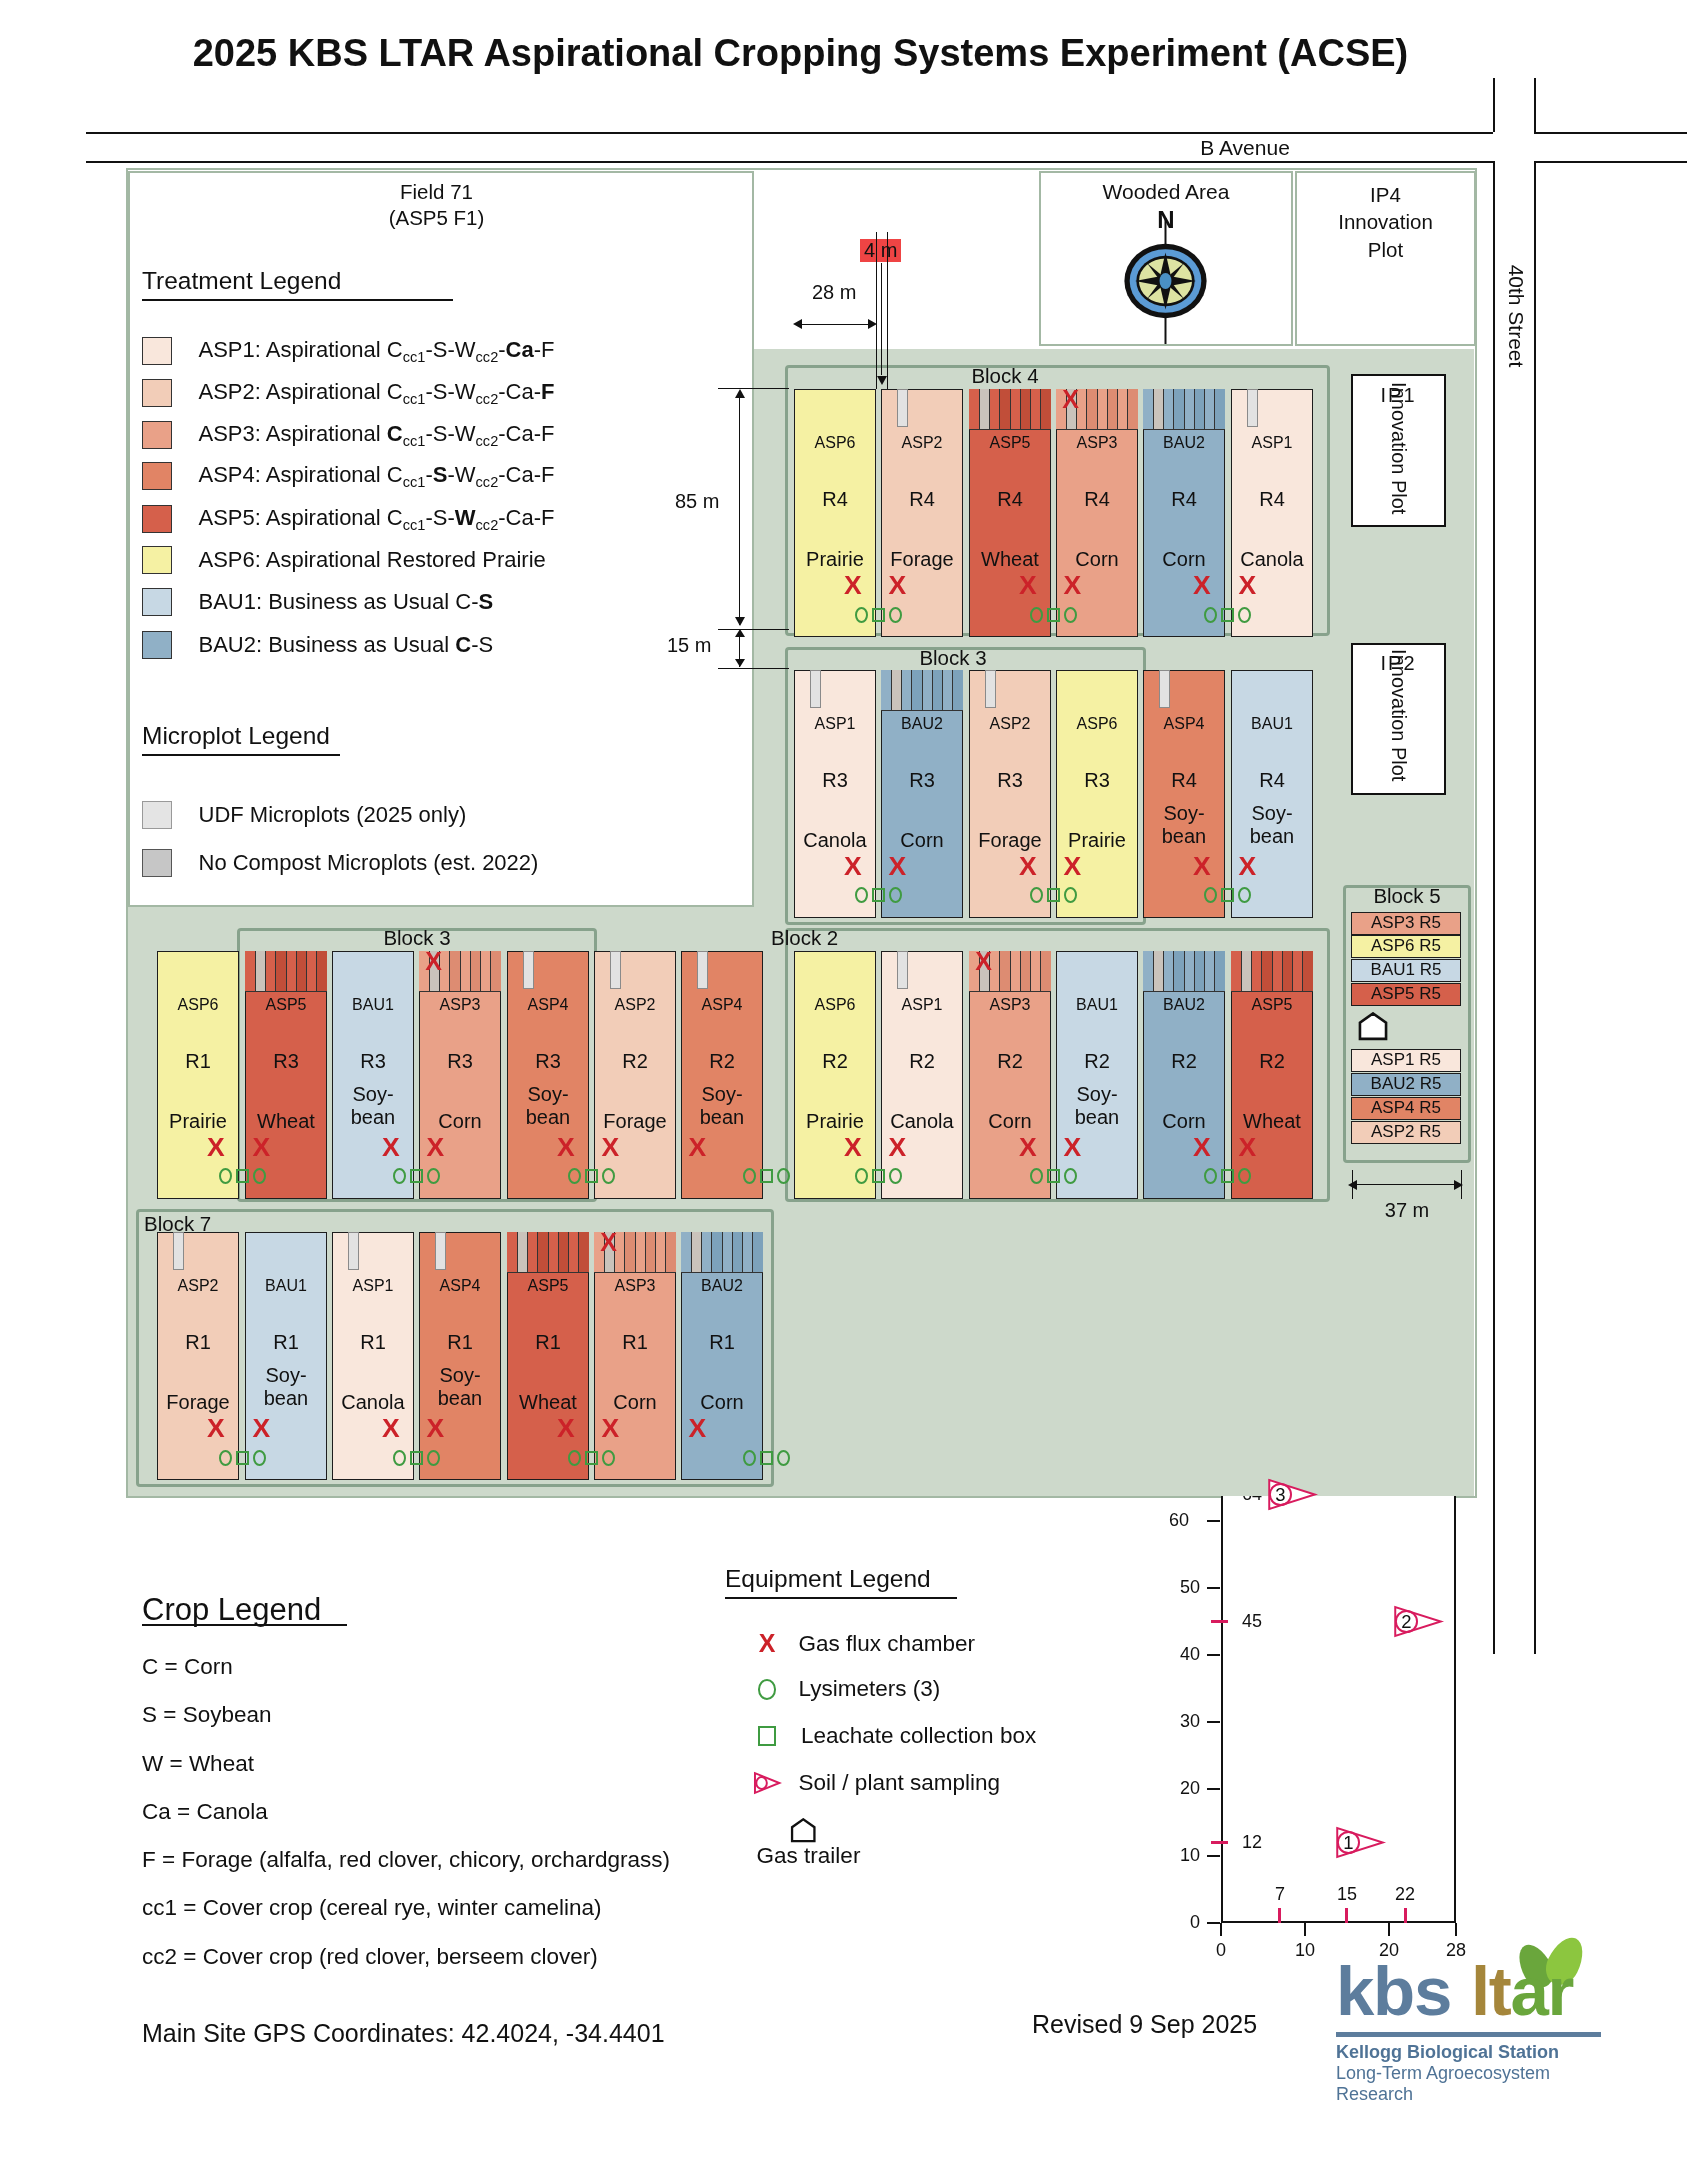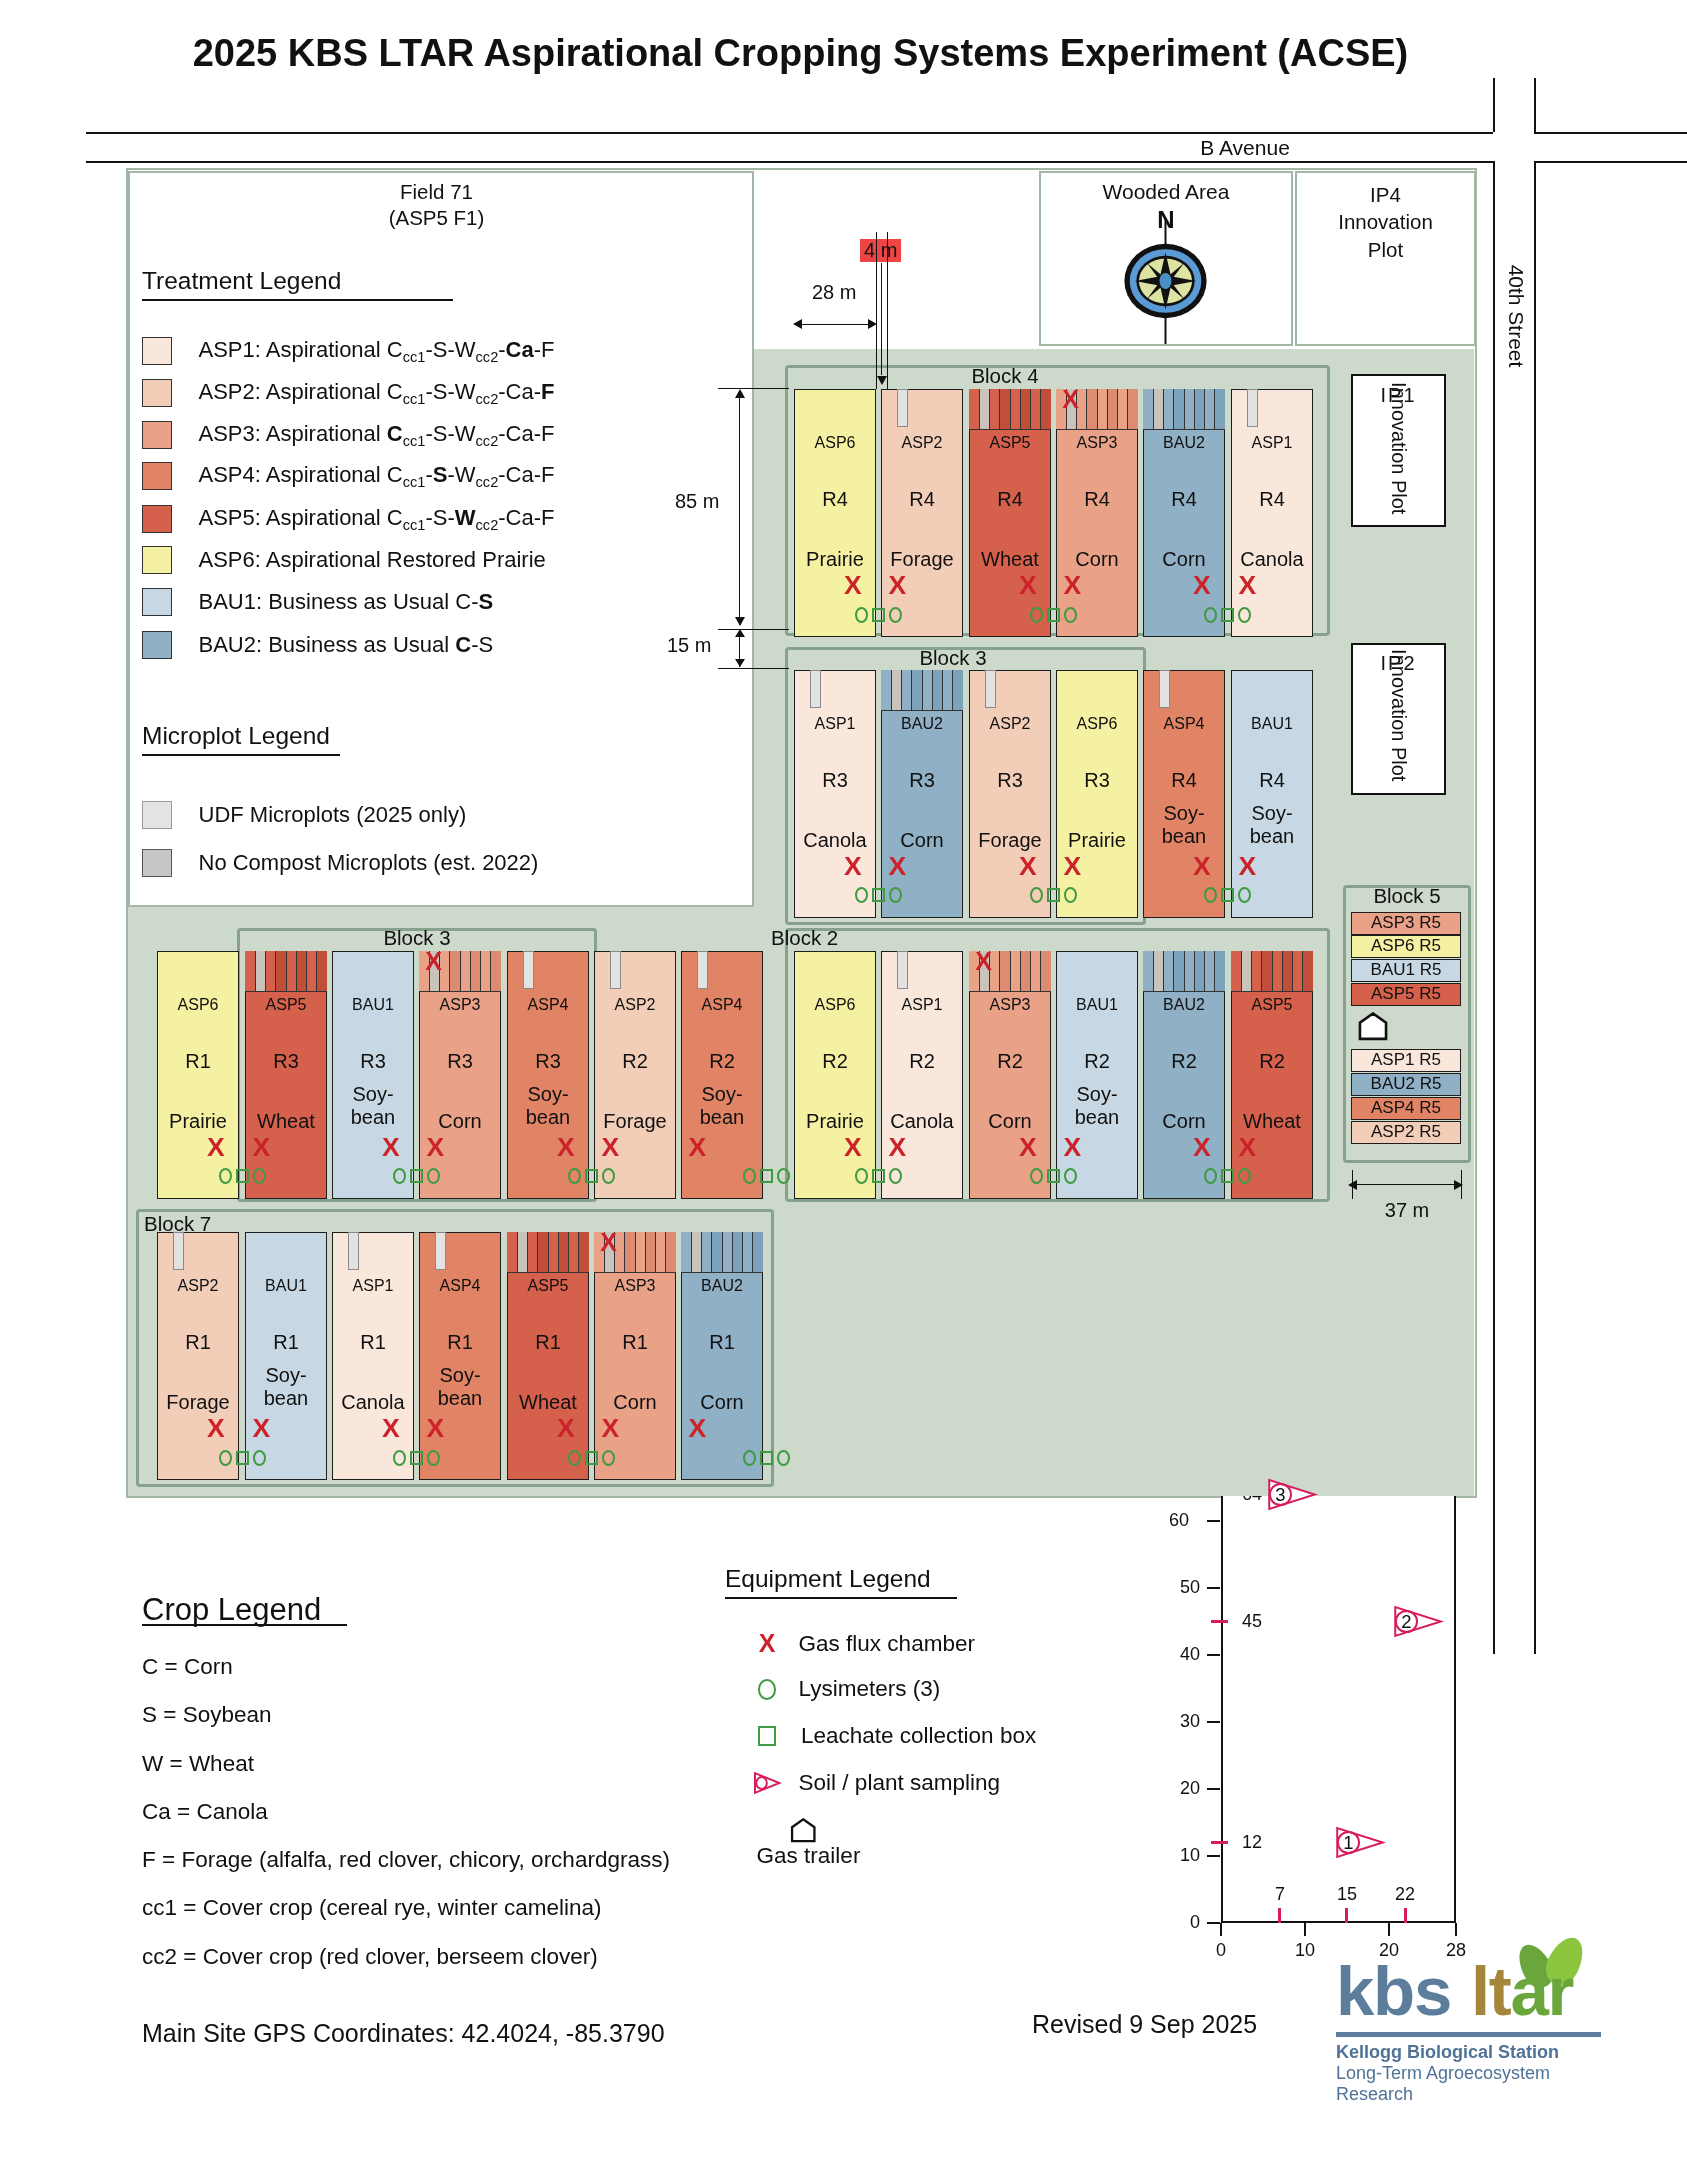--- a/index.html
+++ b/index.html
@@ -739,21 +739,21 @@
       <div class="leg-row" style="left:746px;top:1818px;flex-direction:column;">
         <div style="width:42px;flex:none;display:flex;justify-content:center;align-items:center;">
           <svg width="26.5" height="25" viewBox="0 0 40 38">
             <polygon points="3,35 3,14 20,2 37,14 37,35" fill="#fff" stroke="#111" stroke-width="3.5"></polygon>
           </svg>
         </div>
         <div class="leg-tx" style="margin-left:10.6px;font-size:22.5px;">Gas trailer</div>
       </div>
     </div>
 
-  <div class="abs" style="left:142px;top:2019px;font-size:25px;">Main Site GPS Coordinates: 42.4024, -85.3790</div>
+  <div class="abs" style="left:142px;top:2019px;font-size:25px;">Main Site GPS Coordinates: 42.4024, -34.4401</div>
   <div class="abs" style="left:1032px;top:2010px;font-size:25px;">Revised 9 Sep 2025</div>
 
   <div class="abs" style="left:1336px;top:1952px;width:284px;">
     <div class="abs" style="left:185px;top:-9.3px;width:29px;height:46px;background:#6aa63c;border-radius:50% 50% 50% 50%/60% 60% 40% 40%;transform:rotate(-28deg);"></div>
     <div class="abs" style="left:213px;top:-16px;width:32px;height:50px;background:#8cc63f;border-radius:50% 50% 50% 50%/60% 60% 40% 40%;transform:rotate(26deg);"></div>
     <div style="position:relative;">
       <span style="font-size:69px;font-weight:bold;color:#5d7d9d;letter-spacing:-1.3px;">kbs</span>
       <span style="font-size:69px;font-weight:bold;color:#a5863b;letter-spacing:-1.3px;margin-left:17px;">lt</span><span style="font-size:69px;font-weight:bold;color:#6aa63c;letter-spacing:-1.3px;">ar</span>
     </div>
     <div style="width:265px;height:4.6px;background:#5d7d9d;margin-top:1.3px;"></div>

